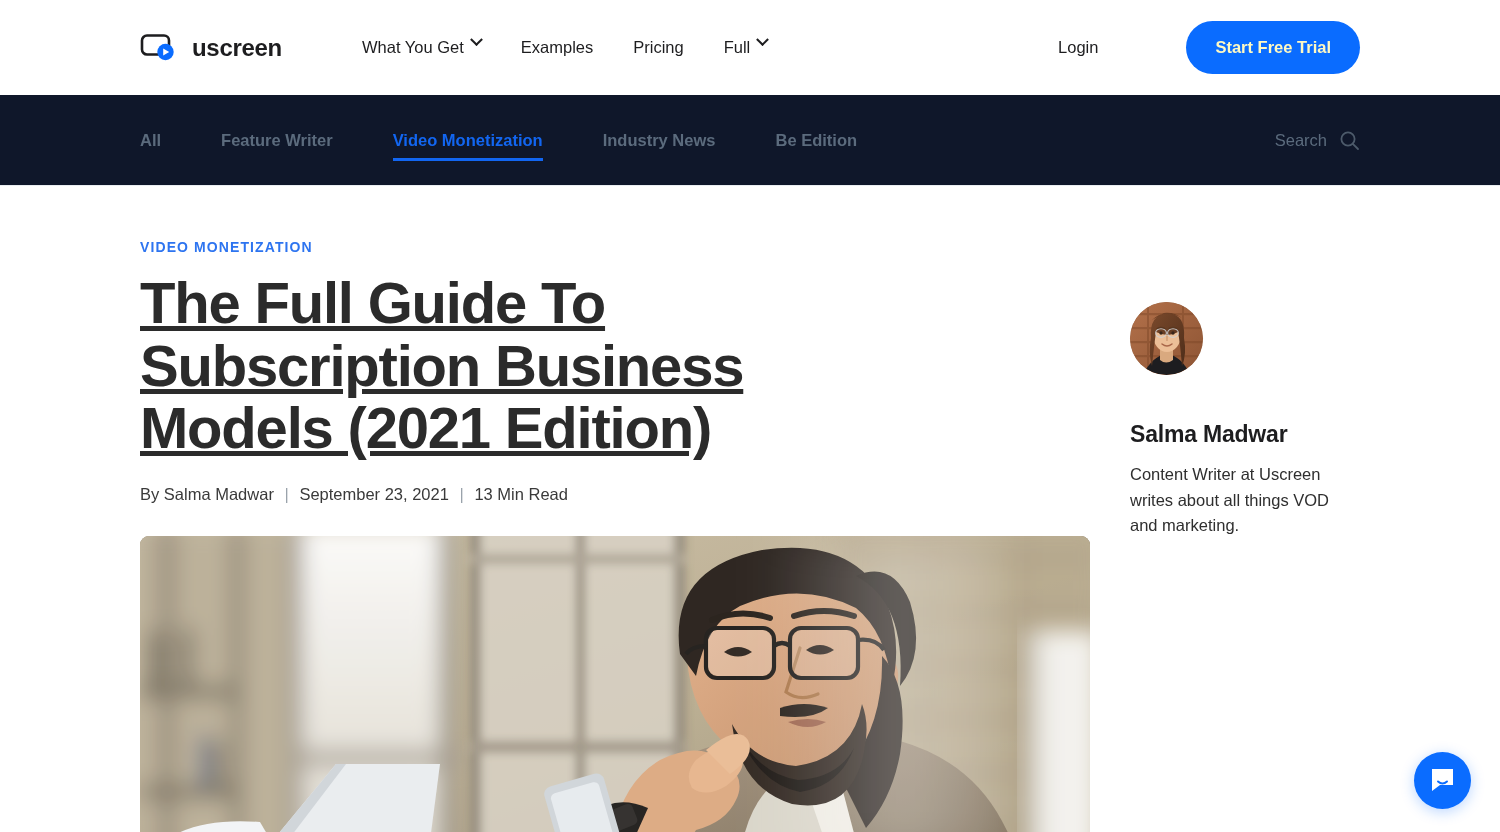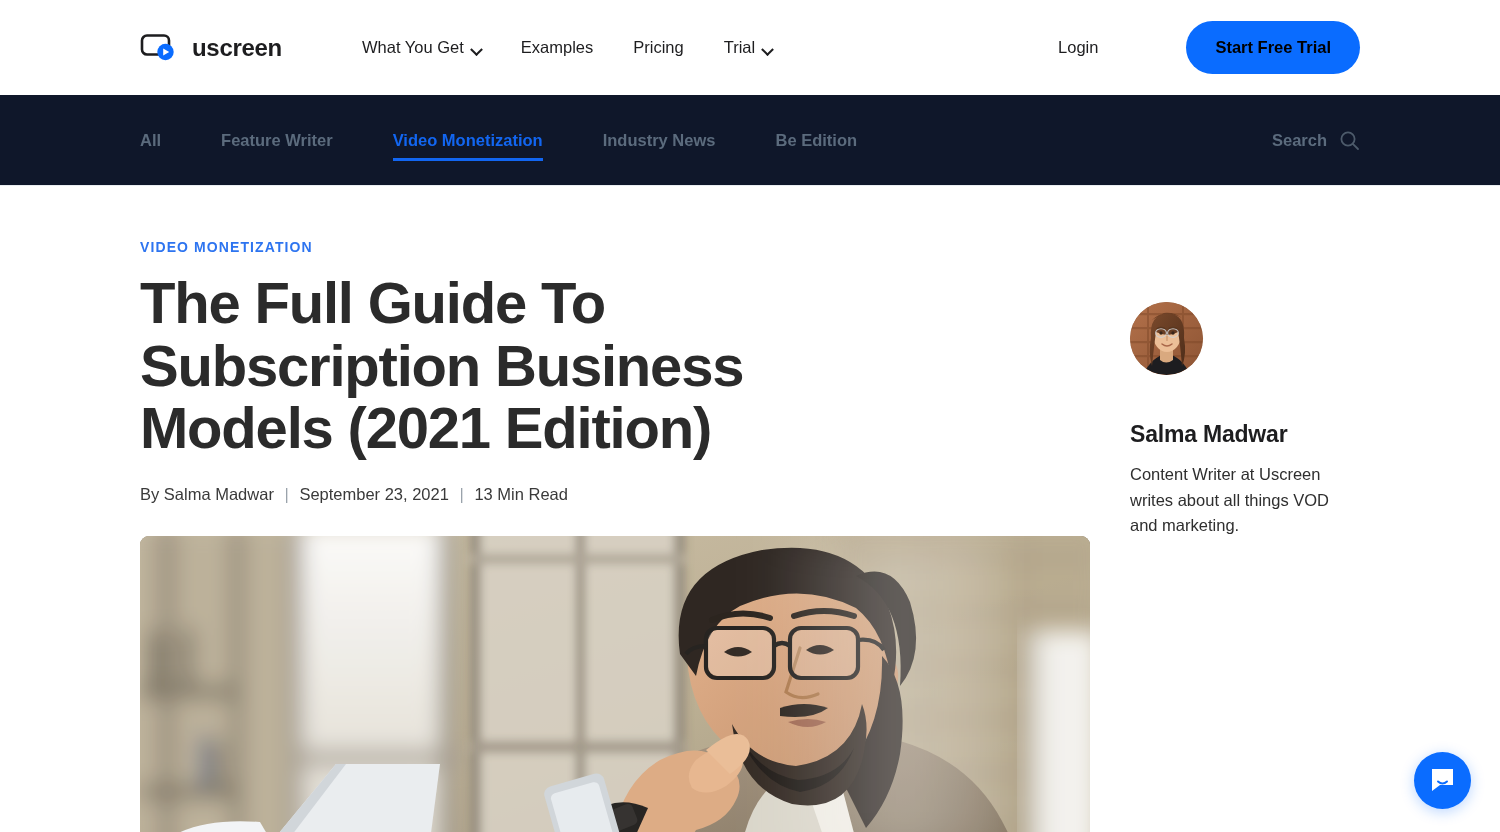--- a/index.html
+++ b/index.html
@@ -47,21 +47,21 @@
     letter-spacing: -0.3px;
   }
 
   .main-nav {
     display: flex;
     align-items: center;
     gap: 40px;
   }
   .nav-link {
     display: inline-flex;
-    align-items: flex-end;
+    align-items: flex-start;
     gap: 8px;
     font-size: 16.5px;
     color: #1d1d1f;
     text-decoration: none;
     cursor: pointer;
     white-space: nowrap;
   }
   .chev {
     display: inline-block;
     width: 9px; height: 9px;
@@ -83,21 +83,21 @@
     cursor: pointer;
   }
   .cta-button {
     display: inline-flex;
     align-items: center;
     justify-content: center;
     height: 53px;
     padding: 0 29px;
     border-radius: 30px;
     background: #0a6cff;
-    color: #000000;
+    color: #fef9c3;
     font-size: 16.5px;
     font-weight: 700;
     border: none;
     cursor: pointer;
     font-family: "Liberation Sans", sans-serif;
     white-space: nowrap;
   }
 
   
   .category-bar {
@@ -139,21 +139,21 @@
 
   .search-box {
     margin-left: auto;
     display: flex;
     align-items: center;
     gap: 12px;
     cursor: pointer;
   }
   .search-label {
     font-size: 16.5px;
-    font-weight: 700;
+    font-weight: 400;
     color: #5b6b7d;
   }
   .search-icon svg { display:block; }
 
   
   .content {
     display: flex;
     padding: 0 140px;
     gap: 40px;
   }
@@ -173,20 +173,21 @@
   }
 
   .article-title {
     margin-top: 16px;
     font-size: 58px;
     line-height: 1.08;
     font-weight: 700;
     color: #2b2b2b;
     letter-spacing: -1.2px;
     max-width: 680px;
+    text-decoration: underline;
   }
 
   .meta-line {
     margin-top: 25px;
     font-size: 16.5px;
     color: #3a3a3a;
   }
   .meta-sep { color: #9aa3ab; padding: 0 6px; }
 
   .hero-wrap {
@@ -263,21 +264,21 @@
         <span>What You Get</span>
         <i class="chev"></i>
       </a>
       <a class="nav-link" href="#">
         <span>Examples</span>
       </a>
       <a class="nav-link" href="#">
         <span>Pricing</span>
       </a>
       <a class="nav-link" href="#">
-        <span>Trial</span>
+        <span>Full</span>
         <i class="chev"></i>
       </a>
     </nav>
 
     <div class="header-right">
       <a class="login-link" href="#">Login</a>
       <button class="cta-button">Start Free Trial</button>
     </div>
   </header>
 

